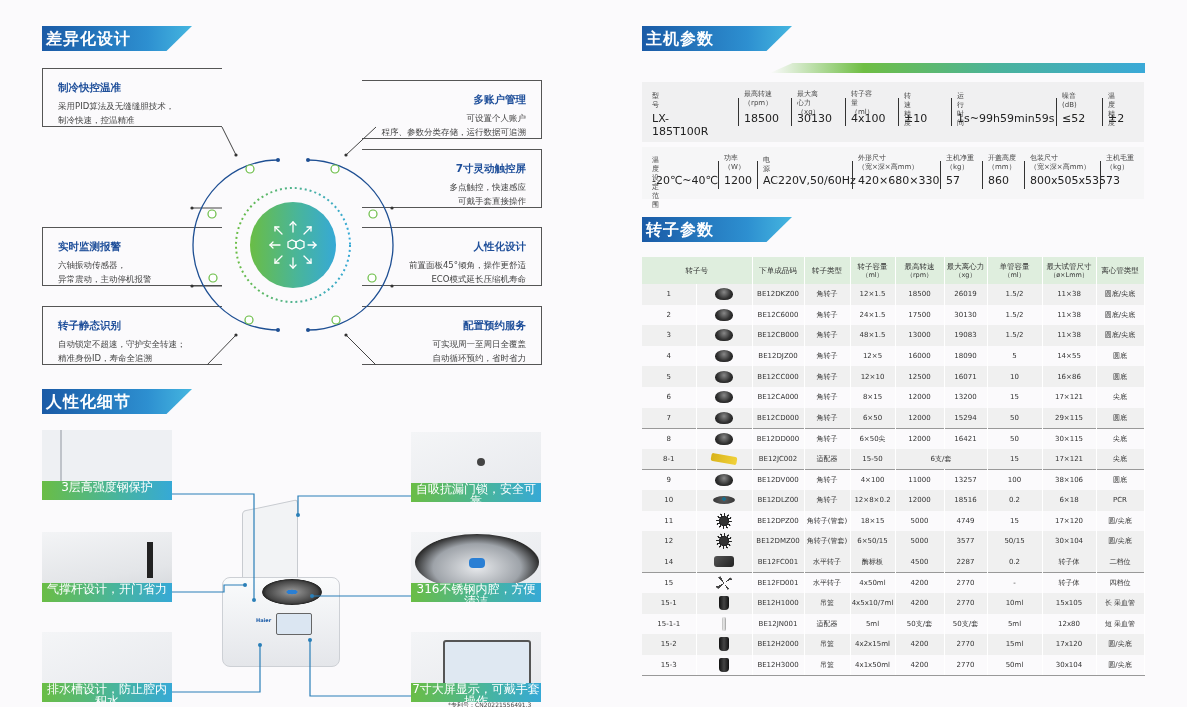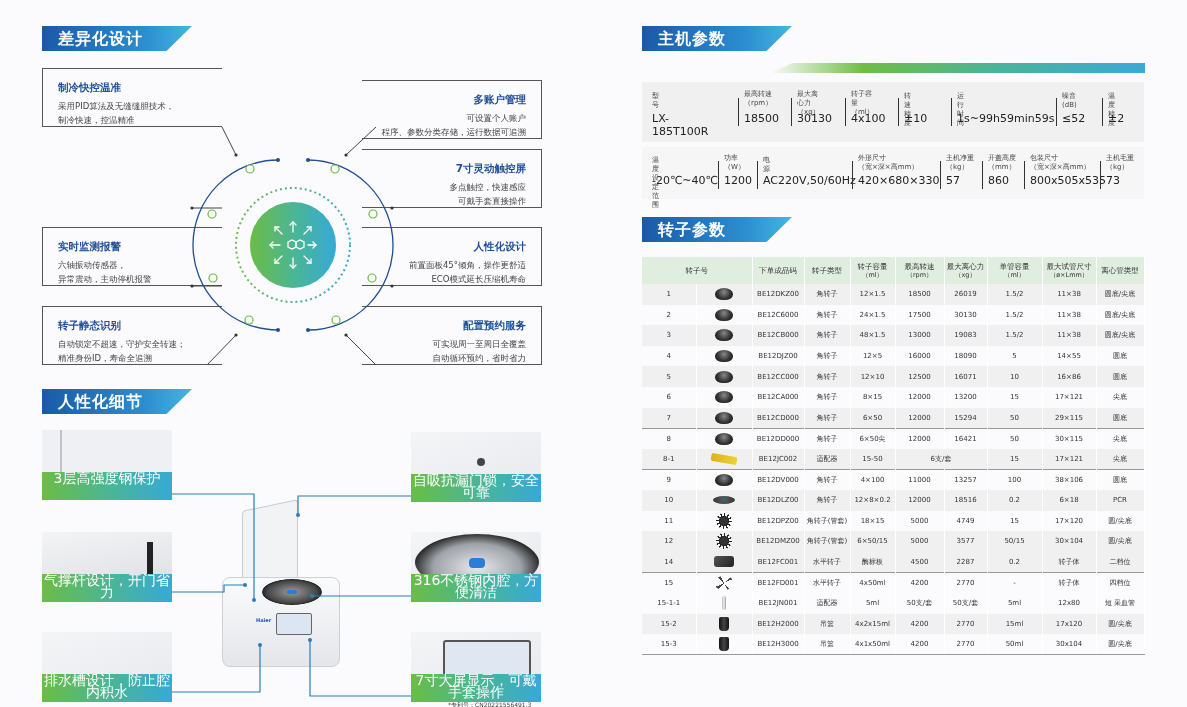--- a/index.html
+++ b/index.html
@@ -12,38 +12,38 @@
   }
   .page { position: absolute; top: 0; height: 707px; }
   .left-page { left: 0; width: 590px; }
   .right-page { left: 600px; width: 587px; }
 
   .sec-head {
     position: absolute; height: 25px; width: 150px;
     background: linear-gradient(90deg, #1a5aa6 0%, #2d8fd0 70%, #45b6e0 100%);
     clip-path: polygon(0 0, 100% 0, 83% 100%, 0 100%);
     color: #fff; font-weight: bold; font-size: 16px; line-height: 25px;
-    padding-left: 16px; letter-spacing: 1px;
+    padding-left: 4px; letter-spacing: 1px;
   }
 
   
   .feat { position: absolute; width: 180px; }
   .feat .ttl { font-size: 10.5px; font-weight: bold; color: #1f4f9a; margin-bottom: 5px; }
   .feat .desc { font-size: 8.5px; color: #444; line-height: 13.5px; white-space: nowrap; }
   .feat.left { border-left: 1.3px solid #555; border-top: 1.3px solid #555; border-bottom: 1.3px solid #555; padding: 12px 0 10px 15px; }
   .feat.right { border-right: 1.3px solid #555; border-top: 1.3px solid #555; border-bottom: 1.3px solid #555; padding: 12px 15px 10px 0; text-align: right; }
   .feat.left::after { content: ""; position: absolute; right: 0; top: -1px; width: 60%; height: 0; }
 
   
   .thumb { position: absolute; overflow: hidden; }
   .thumb .img { position: absolute; inset: 0; background: linear-gradient(160deg, #f4f5f7 0%, #e6e8ec 100%); }
   .thumb .cap {
-    position: absolute; left: 0; right: 0; bottom: 0; height: 28px;
+    position: absolute; left: 0; right: 0; bottom: 0; height: 19px;
     background: linear-gradient(90deg, #6abd45 0%, #49b59a 55%, #36a9d6 100%);
-    color: #fff; font-size: 14px; line-height: 12px; text-align: center;
+    color: #fff; font-size: 12px; line-height: 12px; text-align: center;
   }
 
   
   .param-bar {
     position: absolute; left: 170px; top: 63px; width: 375px; height: 10px;
     background: linear-gradient(90deg, rgba(255,255,255,0) 0%, #6fbe44 25%, #4bb39a 60%, #3aa9d8 100%);
     clip-path: polygon(6% 0, 100% 0, 100% 100%, 0 100%);
   }
   .param-box { position: absolute; left: 42px; background: #f0f0f1; }
   .pcell { position: absolute; top: 0; height: 100%; }
@@ -547,20 +547,32 @@
           <td><span class="rot-ico arms"></span></td>
           <td>BE12FD001</td>
           <td>水平转子</td>
           <td>4x50ml</td>
           <td>4200</td>
           <td>2770</td>
           <td>-</td>
           <td>转子体</td>
           <td>四档位</td>
         </tr>
+        <tr class="alt">
+          <td>15-1</td>
+          <td><span class="rot-ico bucket"></span></td>
+          <td>BE12H1000</td>
+          <td>吊篮</td>
+          <td>4x5x10/7ml</td>
+          <td>4200</td>
+          <td>2770</td>
+          <td>10ml</td>
+          <td>15x105</td>
+          <td>长 采血管</td>
+        </tr>
         <tr class="">
           <td>15-1-1</td>
           <td><span class="rot-ico tube"></span></td>
           <td>BE12JN001</td>
           <td>适配器</td>
           <td>5ml</td>
           <td>50支/套</td>
           <td>50支/套</td>
           <td>5ml</td>
           <td>12x80</td>

